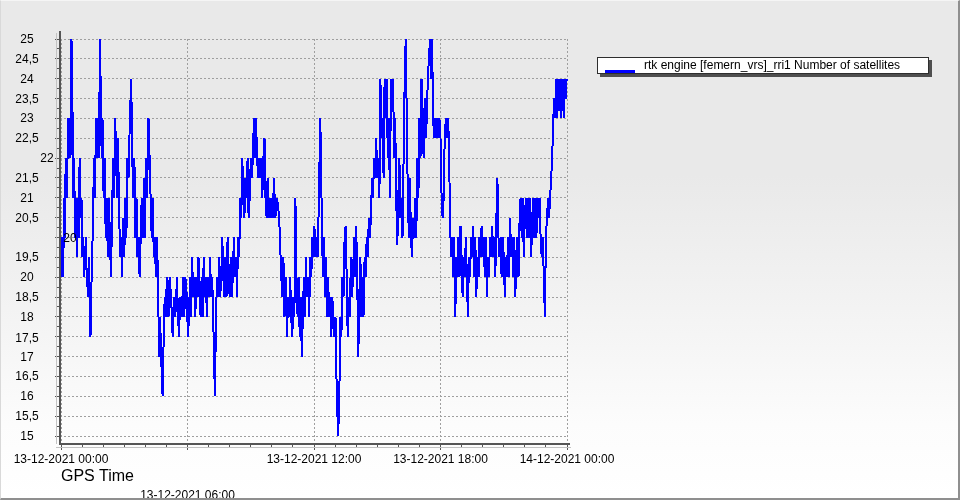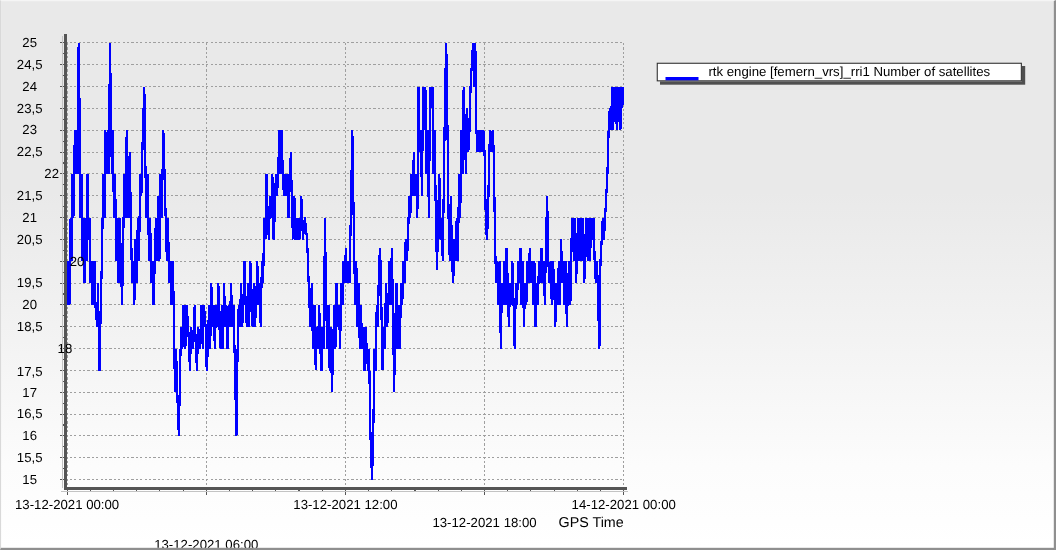--- a/index.html
+++ b/index.html
@@ -18,21 +18,21 @@
   #chart-svg{position:absolute;left:0;top:0;}
   .tick-label{
     position:absolute;
     font-size:12px;color:#000;line-height:14px;
     white-space:nowrap;
   }
   .ylab{left:0;width:52px;text-align:center;}
   .xlab{text-align:center;width:130px;}
   .xtitle{
     position:absolute;left:60px;top:466px;width:506px;
-    text-align:right;font-size:13px;color:#000;
+    text-align:left;font-size:16px;color:#000;
   }
   .legend{
     position:absolute;left:596px;top:56px;width:332px;height:17px;
     box-sizing:border-box;
     background:#ffffff;
     border:1px solid #2e2e2e;
     box-shadow:3px 3px 0 #4f4f4f;
     display:flex;align-items:flex-end;
     padding-left:7px;
   }
@@ -155,33 +155,33 @@
       <div class="tick-label ylab" style="top: 110.4px;">23</div>
       <div class="tick-label ylab" style="top: 130.25px;">22,5</div>
       <div class="tick-label ylab" style="top: 150.1px; padding-left: 20px;">22</div>
       <div class="tick-label ylab" style="top: 169.95px;">21,5</div>
       <div class="tick-label ylab" style="top: 189.8px;">21</div>
       <div class="tick-label ylab" style="top: 209.65px;">20,5</div>
       <div class="tick-label ylab" style="top: 229.5px; padding-left: 43px;">20</div>
       <div class="tick-label ylab" style="top: 249.35px;">19,5</div>
       <div class="tick-label ylab" style="top: 269.2px;">20</div>
       <div class="tick-label ylab" style="top: 289.05px;">18,5</div>
-      <div class="tick-label ylab" style="top: 308.9px; padding-left: 32px;">18</div>
+      <div class="tick-label ylab" style="top: 308.9px;">18</div>
       <div class="tick-label ylab" style="top: 330px;">17,5</div>
       <div class="tick-label ylab" style="top: 348.6px;">17</div>
       <div class="tick-label ylab" style="top: 368.45px;">16,5</div>
       <div class="tick-label ylab" style="top: 388.3px;">16</div>
       <div class="tick-label ylab" style="top: 408.15px;">15,5</div>
       <div class="tick-label ylab" style="top: 428px;">15</div>
     </div>
   <div id="xlabels">
       <div class="tick-label xlab" style="left: -5px; top: 451px;">13-12-2021 00:00</div>
       <div class="tick-label xlab" style="left: 121.5px; top: 451px; margin-top: 36px;">13-12-2021 06:00</div>
       <div class="tick-label xlab" style="left: 248px; top: 451px;">13-12-2021 12:00</div>
-      <div class="tick-label xlab" style="left: 374.5px; top: 451px; margin-top: 16px;">13-12-2021 18:00</div>
+      <div class="tick-label xlab" style="left: 374.5px; top: 451px;">13-12-2021 18:00</div>
       <div class="tick-label xlab" style="left: 501px; top: 451px;">14-12-2021 00:00</div>
     </div>
   <div class="xtitle">GPS Time</div>
   <div class="legend">
     <span class="swatch"></span>
     <span class="ltext">rtk engine [femern_vrs]_rri1 Number of satellites</span>
   </div>
 </div>
 
 </body></html>

